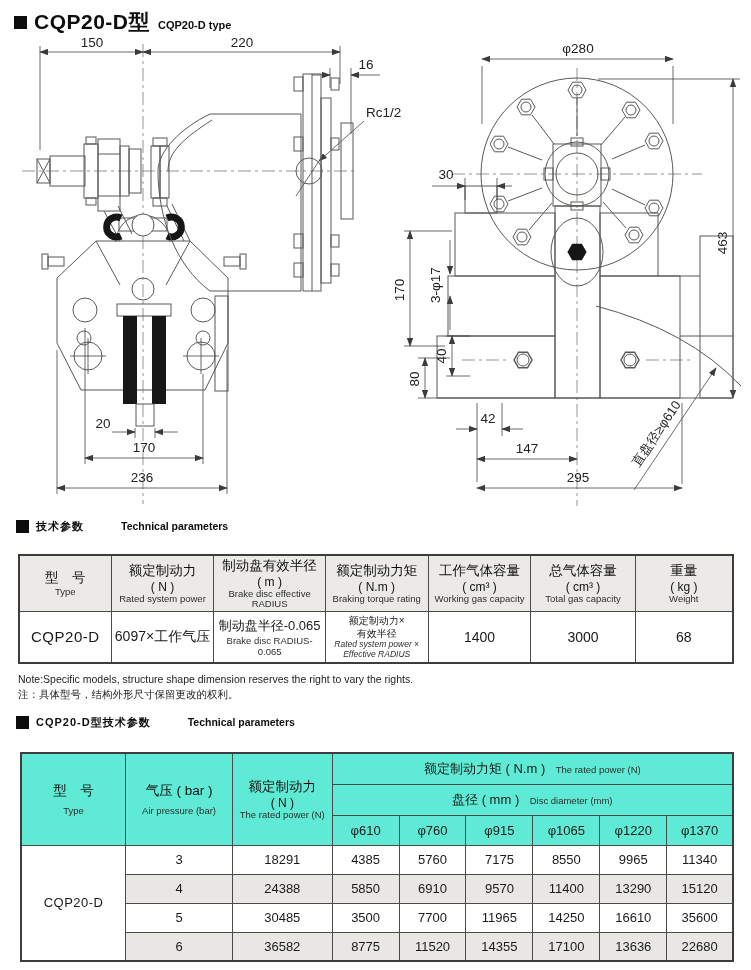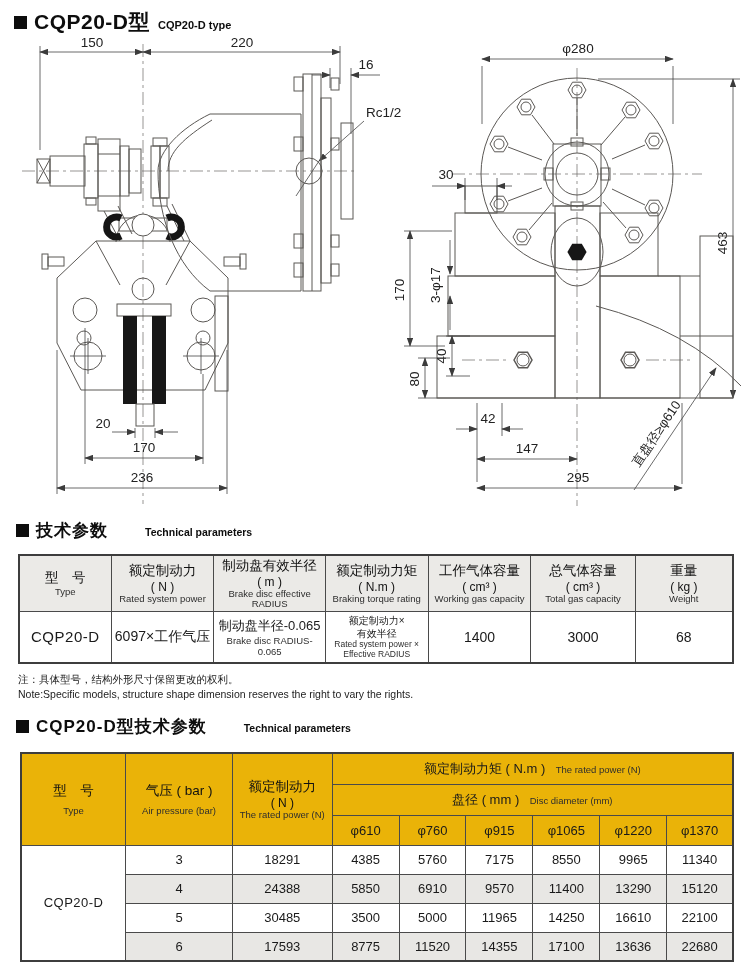--- a/index.html
+++ b/index.html
@@ -6,21 +6,21 @@
   .page{position:relative;width:751px;height:970px;background:#fff;overflow:hidden;
         font-family:"Liberation Sans","DejaVu Sans",sans-serif;color:#1a1a1a;}
   .sec-head{position:absolute;display:flex;align-items:baseline;text-align:right;}
   .sq{width:13px;height:13px;background:#0d0d0d;align-self:center;margin-right:7px;flex:0 0 auto;}
   .zh-title{font-weight:bold;color:#0d0d0d;}
   .en-title{font-weight:bold;color:#0d0d0d;margin-left:8px;}
   #sec1{left:14px;top:8px;}
   #sec1 .zh-title{font-size:21px;letter-spacing:.5px;}
   #sec1 .en-title{font-size:11px;}
   #sec2{left:16px;top:519px;}
-  #sec2 .zh-title,#sec3 .zh-title{font-size:17px;letter-spacing:1px;}
+  #sec2 .zh-title,#sec3 .zh-title{font-size:11px;letter-spacing:1px;}
   #sec2 .en-title,#sec3 .en-title{font-size:10.5px;margin-left:37px;}
   #sec3{left:16px;top:715px;}
   svg.drawing{position:absolute;left:0;top:38px;}
   svg .ln{stroke:#5b5855;stroke-width:1;fill:none;}
   svg .lnf{stroke:#5b5855;stroke-width:1;fill:#fff;}
   svg .thick{stroke:#151515;stroke-width:7;fill:none;}
   svg .dim{stroke:#454545;stroke-width:.8;fill:none;}
   svg .cl{stroke:#6a6764;stroke-width:.7;fill:none;stroke-dasharray:13 4 3 4;}
   svg text{font-family:"Liberation Sans","DejaVu Sans",sans-serif;font-size:13.5px;fill:#222;}
   svg text.cn{font-size:13px;}
@@ -33,25 +33,25 @@
   #t1 tr.h{height:56px;background:#ebeae7;}
   #t1 tr.d{height:52px;background:#fff;}
   .hzh{font-size:13.5px;color:#111;}
   .hunit{font-size:12px;color:#111;}
   .hen{font-size:9.5px;color:#2e2e2e;line-height:10px;}
   .big-val{font-size:14px;}
   .model{font-size:15px;letter-spacing:.5px;}
   .cell-zh{font-size:13px;}
   .cell-en{font-size:9.5px;color:#2e2e2e;}
   .cell-zh-sm{font-size:10px;line-height:13px;}
-  .cell-en-sm{font-size:8.5px;color:#2e2e2e;line-height:9.5px;}
+  .cell-en-sm{font-size:8.5px;color:#2e2e2e;line-height:9.5px;font-style:italic;}
   #notes{position:absolute;left:18px;top:672px;width:700px;}
   #notes div{font-size:10.5px;color:#1c1c1c;line-height:15px;}
   #t2 tr.hr1{height:31px;}#t2 tr.hr2{height:31px;}#t2 tr.hr3{height:30px;padding-left:43px;}
-  #t2 th{background:#eab308;}
+  #t2 th{background:#5eead4;}
   #t2 tr.dr{height:29px;background:#fff;}
   #t2 tr.dr.shade td{background:#e8e7e4;}
   #t2 td.model-cell{background:#fff;}
   #t2 td{font-size:13px;}
   .sp-zh{font-size:13px;}
   .sp-en{font-size:9.5px;color:#2e2e2e;margin-left:6px;}
   .phi{font-size:13px;}
 </style>
 </head>
 <body>
@@ -370,22 +370,22 @@
         <div class="cell-en-sm">Effective RADIUS</div>
       </td>
       <td class="big-val">1400</td>
       <td class="big-val">3000</td>
       <td class="big-val">68</td>
     </tr>
   </tbody>
     </table>
 
   <div id="notes">
+    <div>Note:Specific models, structure shape dimension reserves the right to vary the rights.</div>
     <div>注：具体型号，结构外形尺寸保留更改的权利。</div>
-    <div>Note:Specific models, structure shape dimension reserves the right to vary the rights.</div>
   </div>
 
   <div class="sec-head" id="sec3">
     <span class="sq"></span>
     <span class="zh-title">CQP20-D型技术参数</span>
     <span class="en-title">Technical parameters</span>
   </div>
 
   <table id="t2">
     <colgroup>
@@ -451,29 +451,29 @@
       <td>6910</td>
       <td>9570</td>
       <td>11400</td>
       <td>13290</td>
       <td>15120</td>
     </tr>
     <tr class="dr">
       <td>5</td>
       <td>30485</td>
       <td>3500</td>
-      <td>5000</td>
+      <td>7700</td>
       <td>11965</td>
       <td>14250</td>
       <td>16610</td>
-      <td>22100</td>
+      <td>35600</td>
     </tr>
     <tr class="dr shade">
       <td>6</td>
-      <td>17593</td>
+      <td>36582</td>
       <td>8775</td>
       <td>11520</td>
       <td>14355</td>
       <td>17100</td>
       <td>13636</td>
       <td>22680</td>
     </tr>
   </tbody>
     </table>
 

